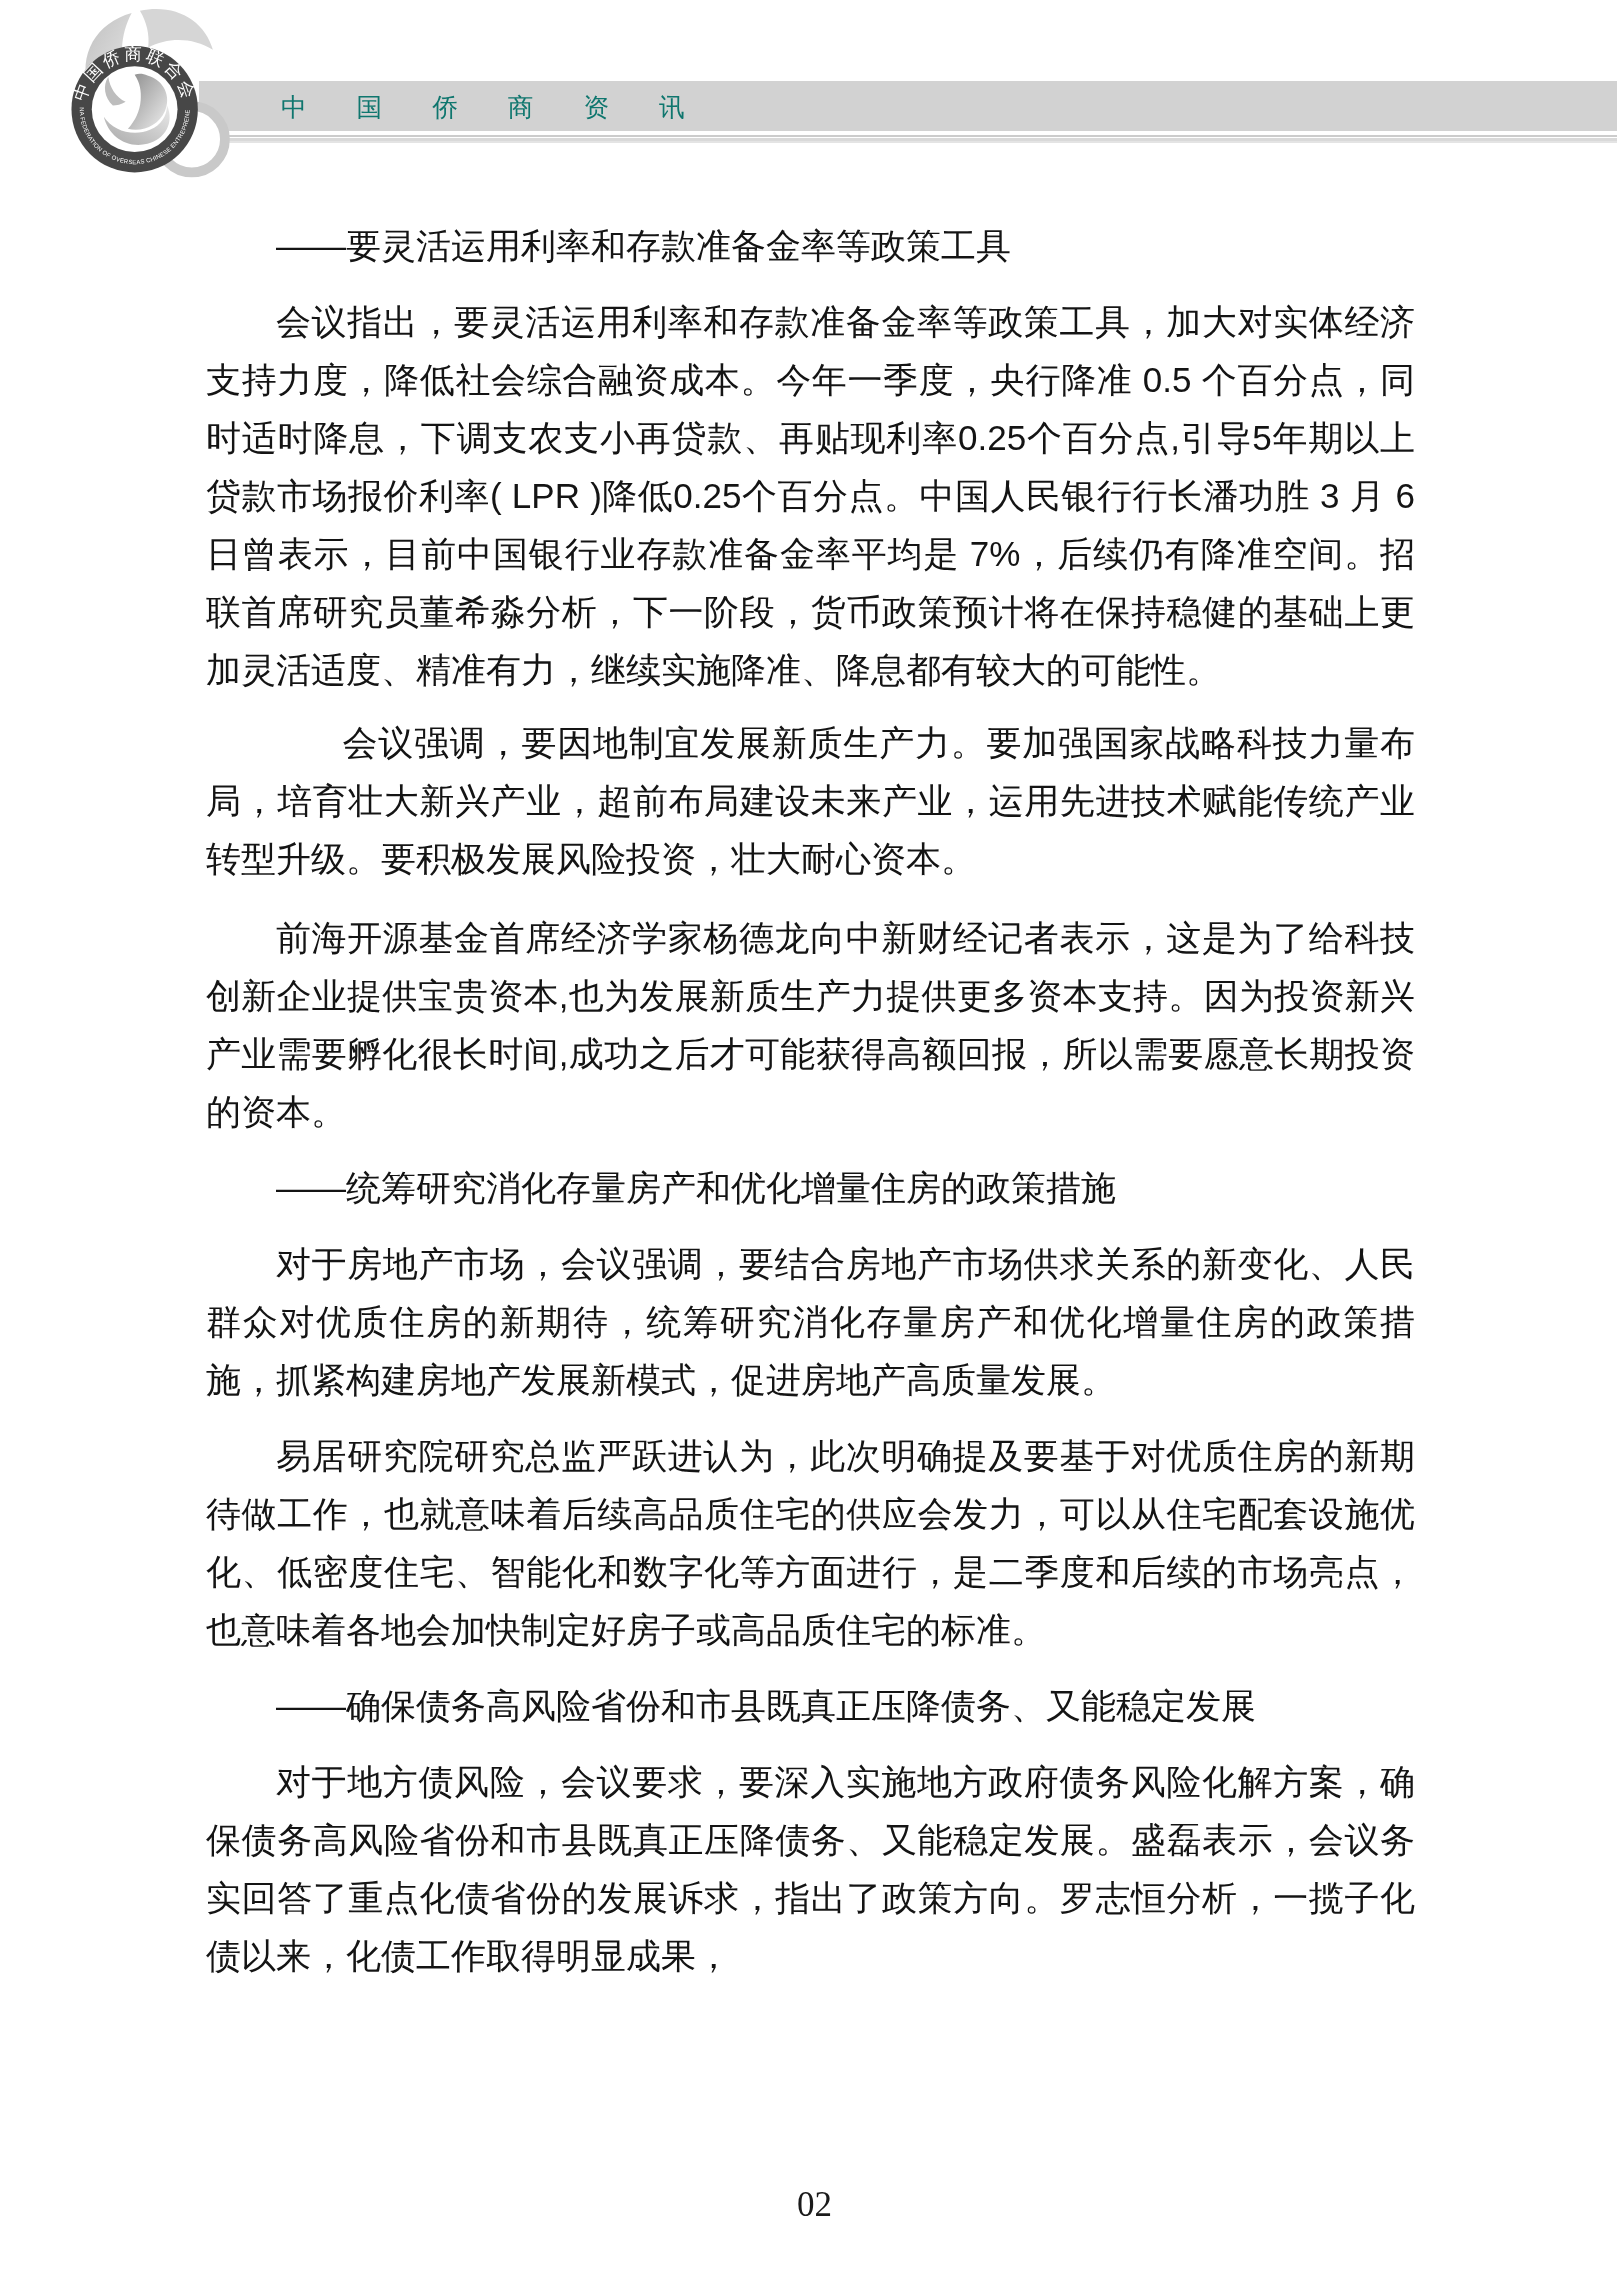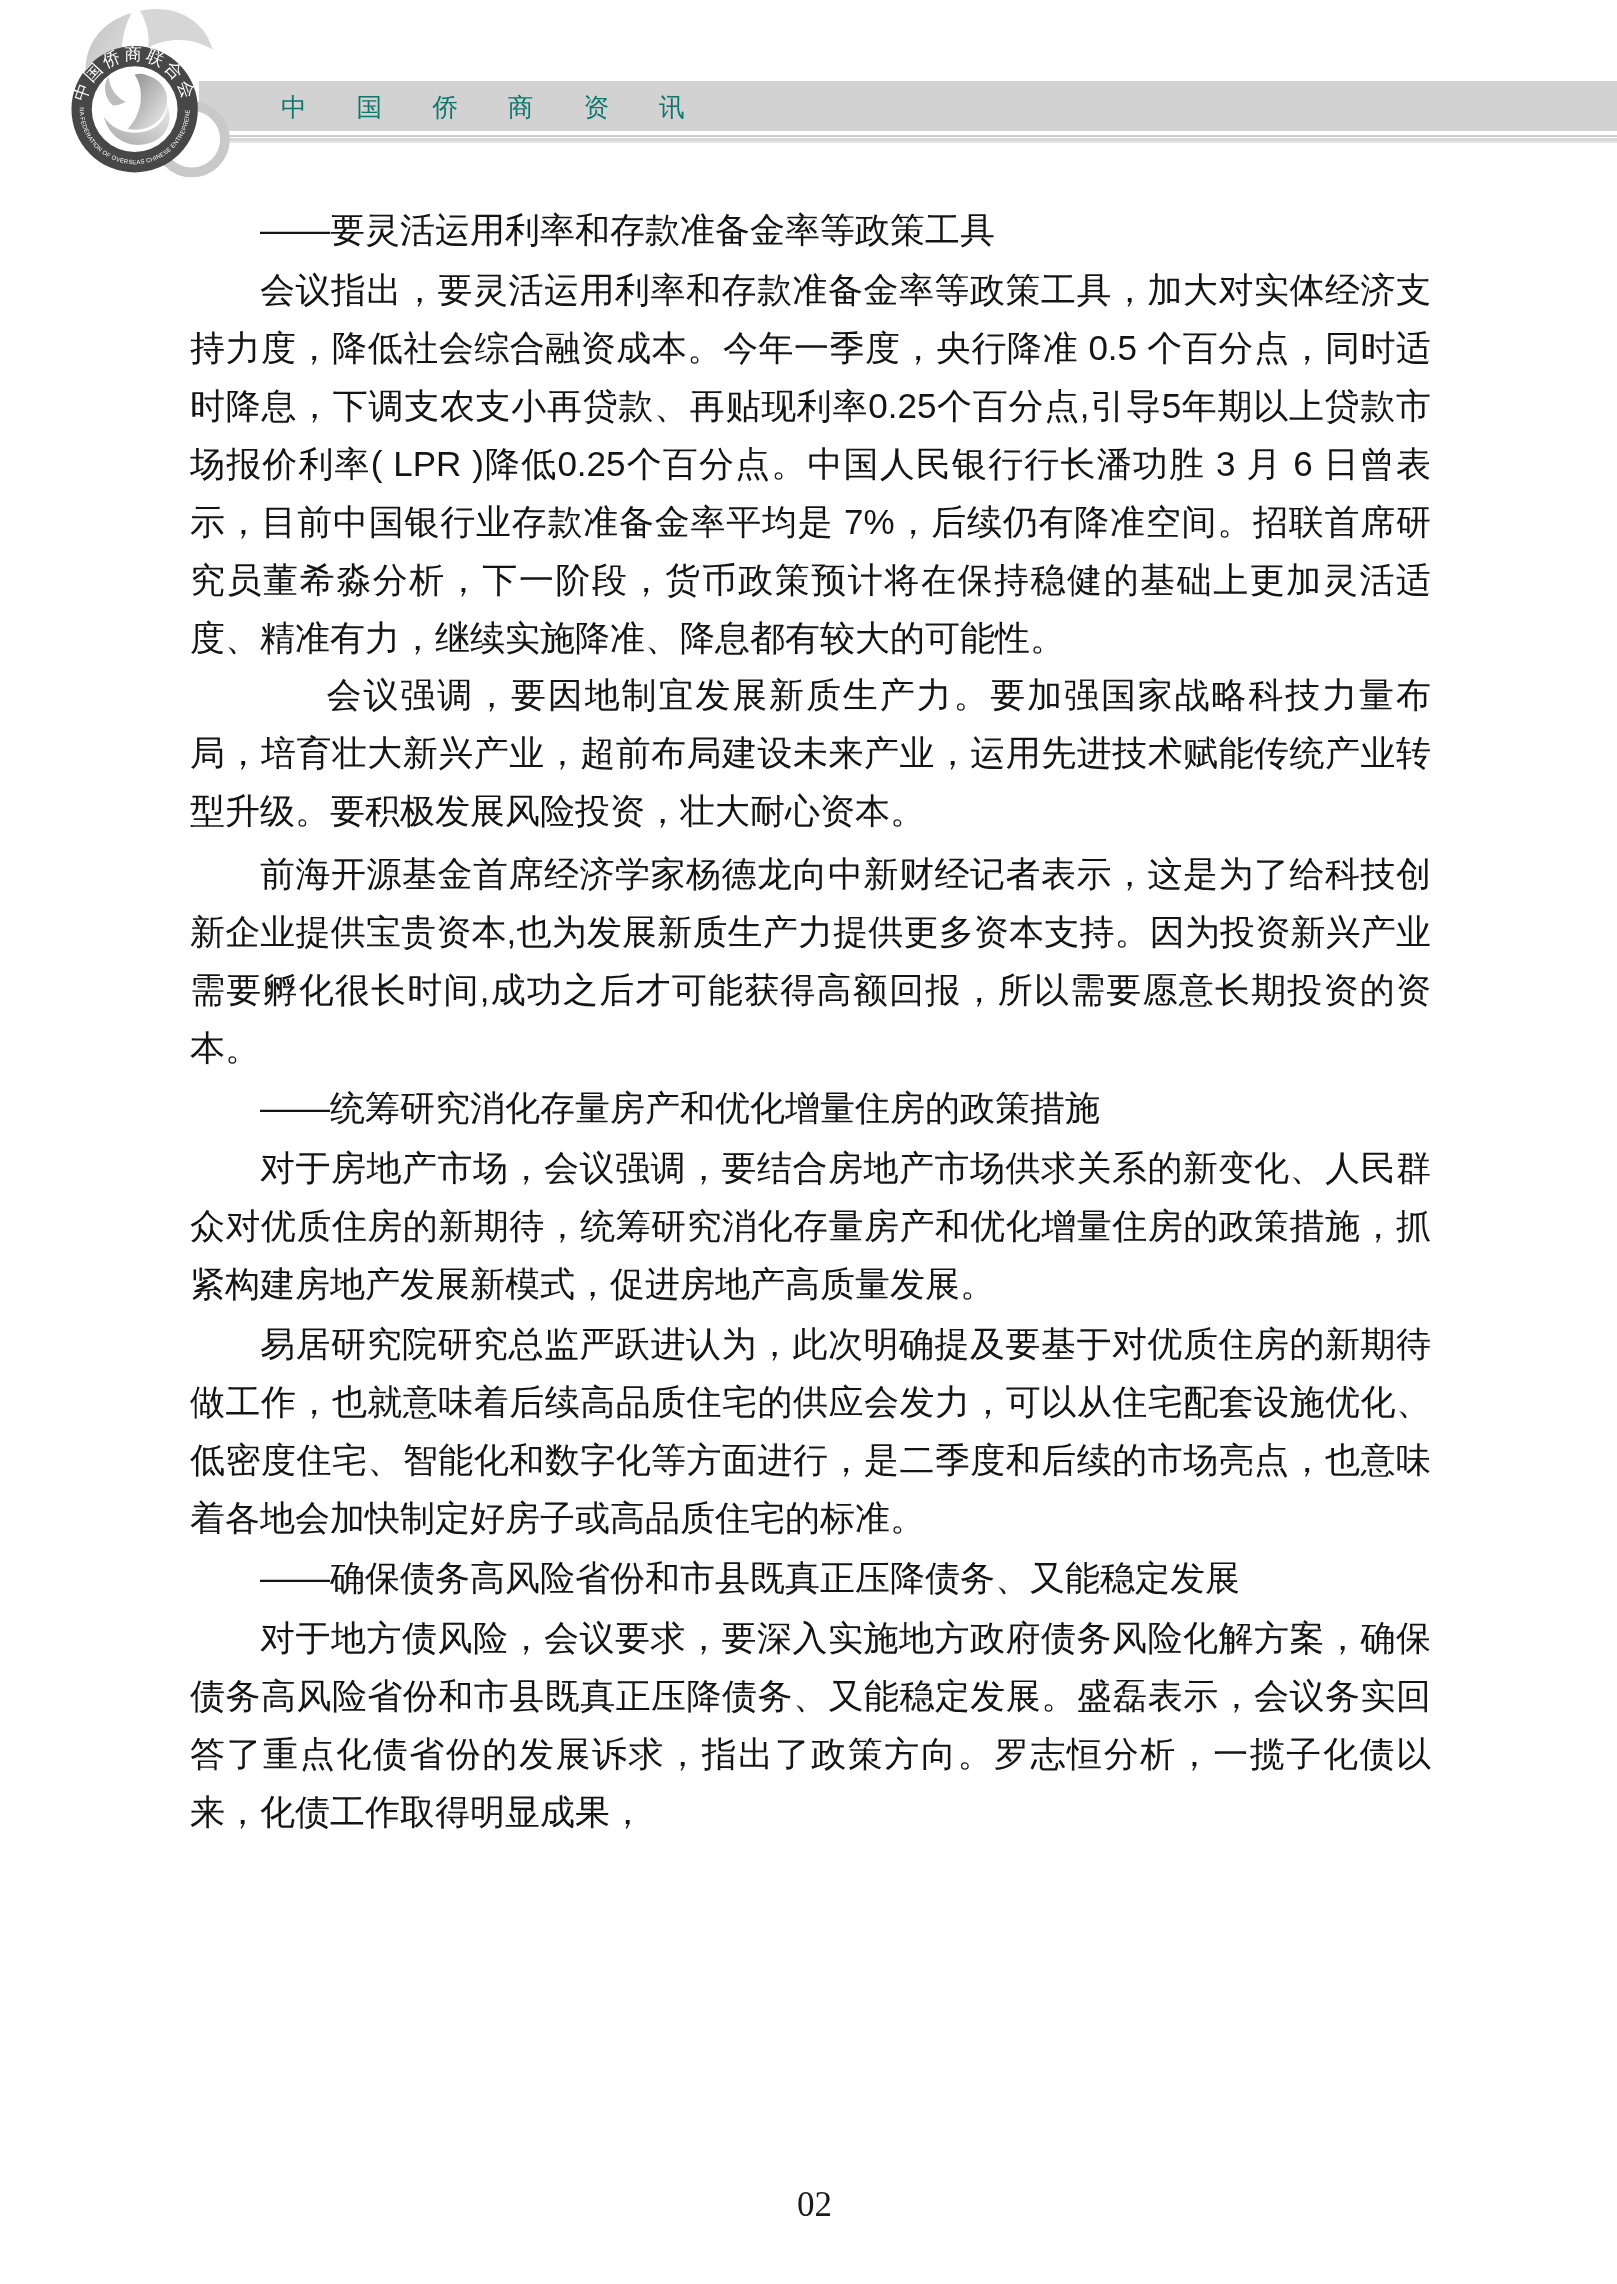--- a/index.html
+++ b/index.html
@@ -28,21 +28,21 @@
       #e4e4e4 8.3px 9.8px,
       #ffffff 9.8px 12px);
   }
   .logo-wrap{position:absolute;left:0;top:0;width:331px;height:226px;}
   
   .article{
     position:absolute;left:188px;top:199px;width:1245px;
     font-size:35px;line-height:58px;color:#141414;
     text-align:justify;text-justify:inter-character;
   }
-  .para{margin:2px;text-indent:2em;}
+  .para{margin:18px;text-indent:2em;}
   .para.heading{text-align:left;}
   .para.deep{text-indent:3.9em;font-family:Liberation Mono, monospace;}
   
   .page-number{
     position:absolute;left:0;right:0;top:2185px;
     text-align:center;font-family:"Liberation Serif",serif;
     font-size:35px;color:#1a1a1a;padding-left:12px;
   }
 </style>
 </head>

